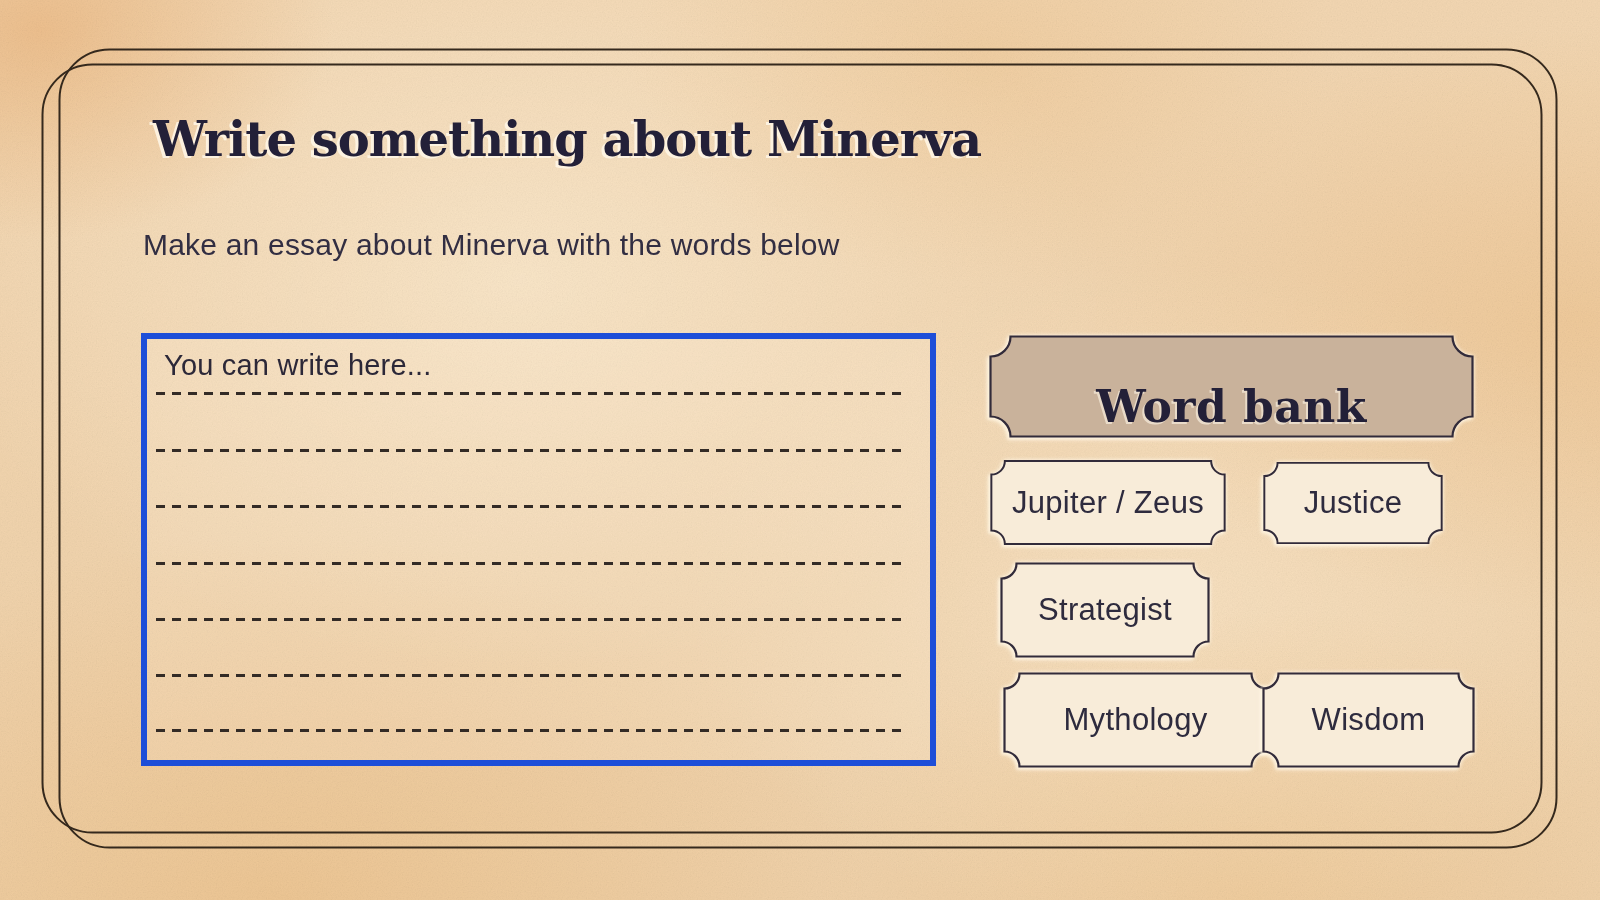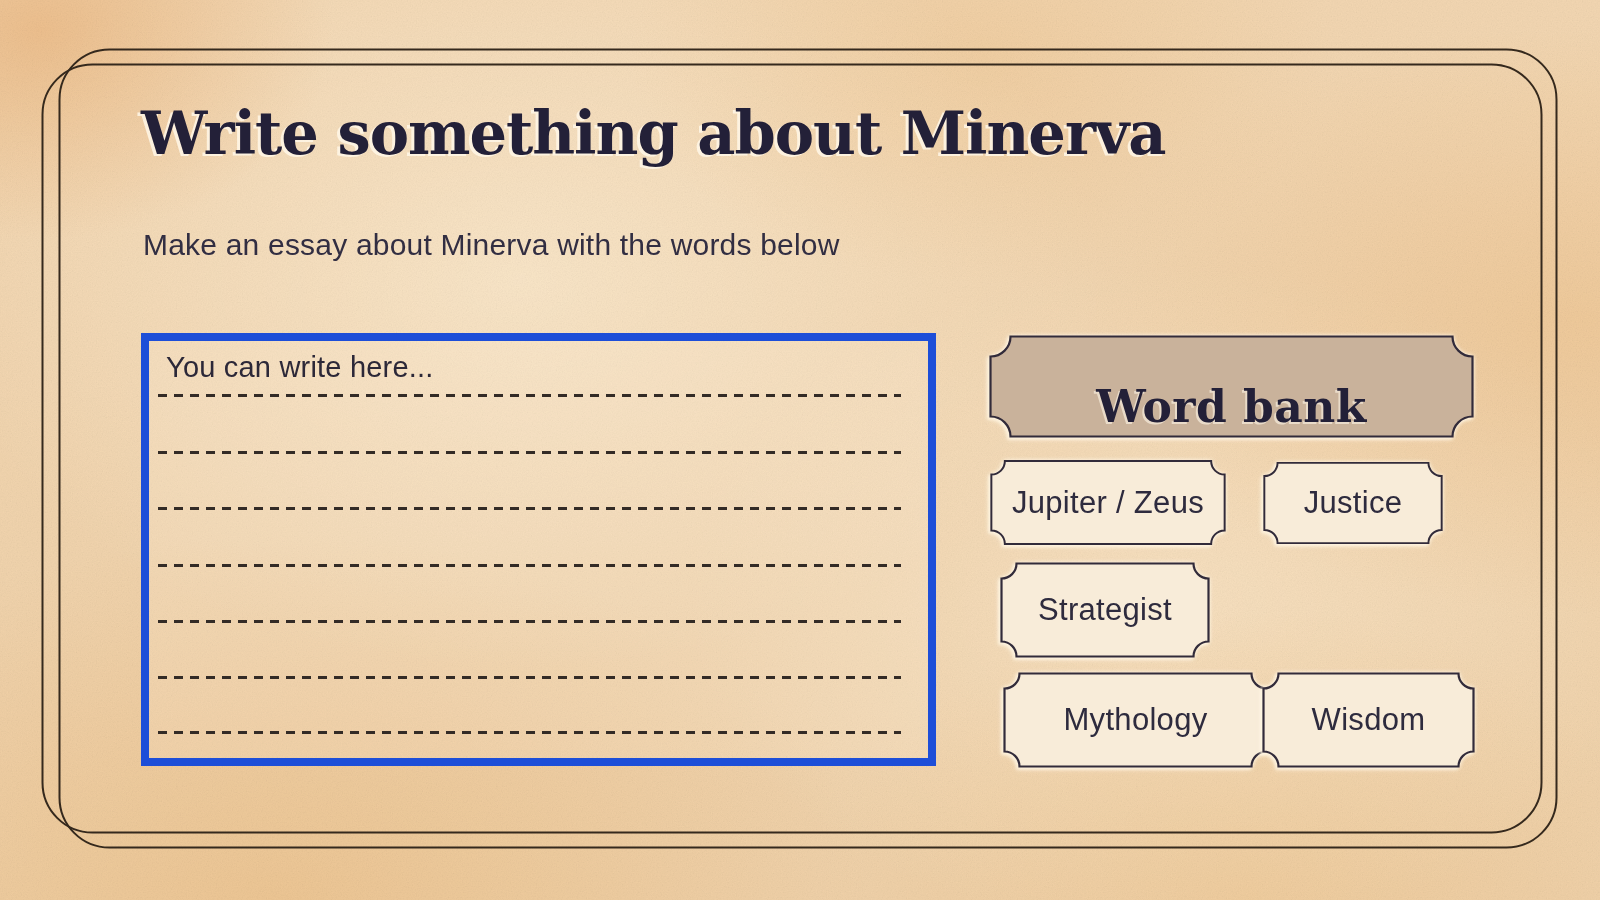--- a/index.html
+++ b/index.html
@@ -19,36 +19,36 @@
       radial-gradient(500px 320px at 980px 60px,   rgba(236,184,118,.25), transparent 70%),
       radial-gradient(900px 600px at 520px 280px,  rgba(255,243,219,.55), transparent 65%),
       radial-gradient(760px 520px at 1180px 600px, rgba(255,240,214,.45), transparent 65%),
       linear-gradient(#f3d7b2,#f0d2aa);
   }
   .grain{position:absolute;inset:0;width:100%;height:100%;opacity:.14;mix-blend-mode:multiply;}
   .frame{position:absolute;inset:0;width:100%;height:100%;}
   .frame rect{fill:none;stroke:#35291d;stroke-width:2;}
 
   .title{
-    position:absolute;left:141px;top:99px;margin:0;
+    position:absolute;left:141px;top:99px;margin:12px;
     font-family:"DejaVu Serif","Liberation Serif",serif;
-    font-weight:600;font-size:59px;letter-spacing:-1px;
+    font-weight:600;font-size:48px;letter-spacing:-1px;
     color:#232038;
     text-shadow:-3px 2px 0 rgba(255,247,232,.85);
     white-space:nowrap;
   }
   .subtitle{
     position:absolute;left:143px;top:228px;margin:0;
     font-size:30px;color:#322e42;letter-spacing:.2px;white-space:nowrap;
   }
 
   
   .write-box{
     position:absolute;left:141px;top:333px;width:795px;height:433px;
-    border:8px solid #1d4ed8;box-sizing:border-box;
+    border:6px solid #1d4ed8;box-sizing:border-box;
     background:rgba(255,244,222,.16);
   }
   .write-placeholder{
     position:absolute;left:17px;top:10px;margin:0;
     font-size:29px;color:#2c2838;letter-spacing:.2px;
   }
   .dash-line{
     position:absolute;left:9px;right:27px;height:3px;
     background:repeating-linear-gradient(90deg,#332b26 0 9px,transparent 9px 16px);
   }

